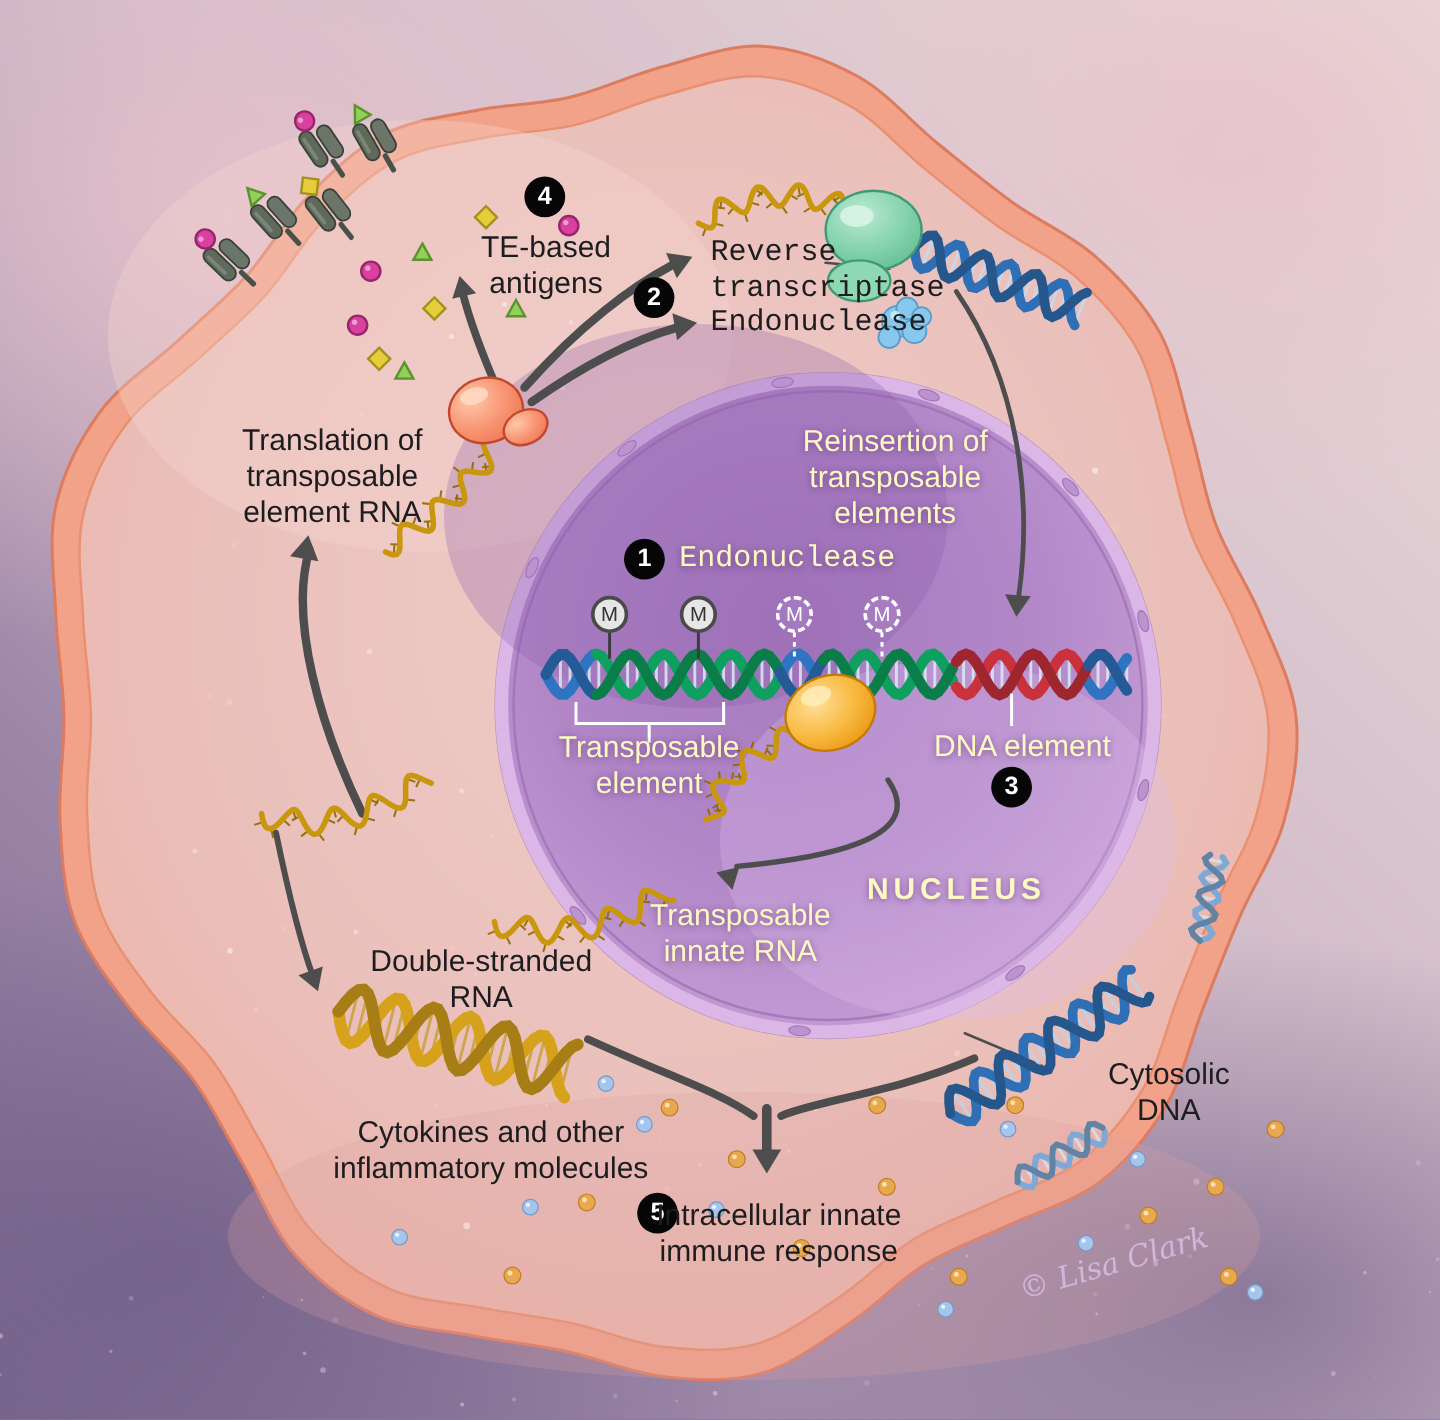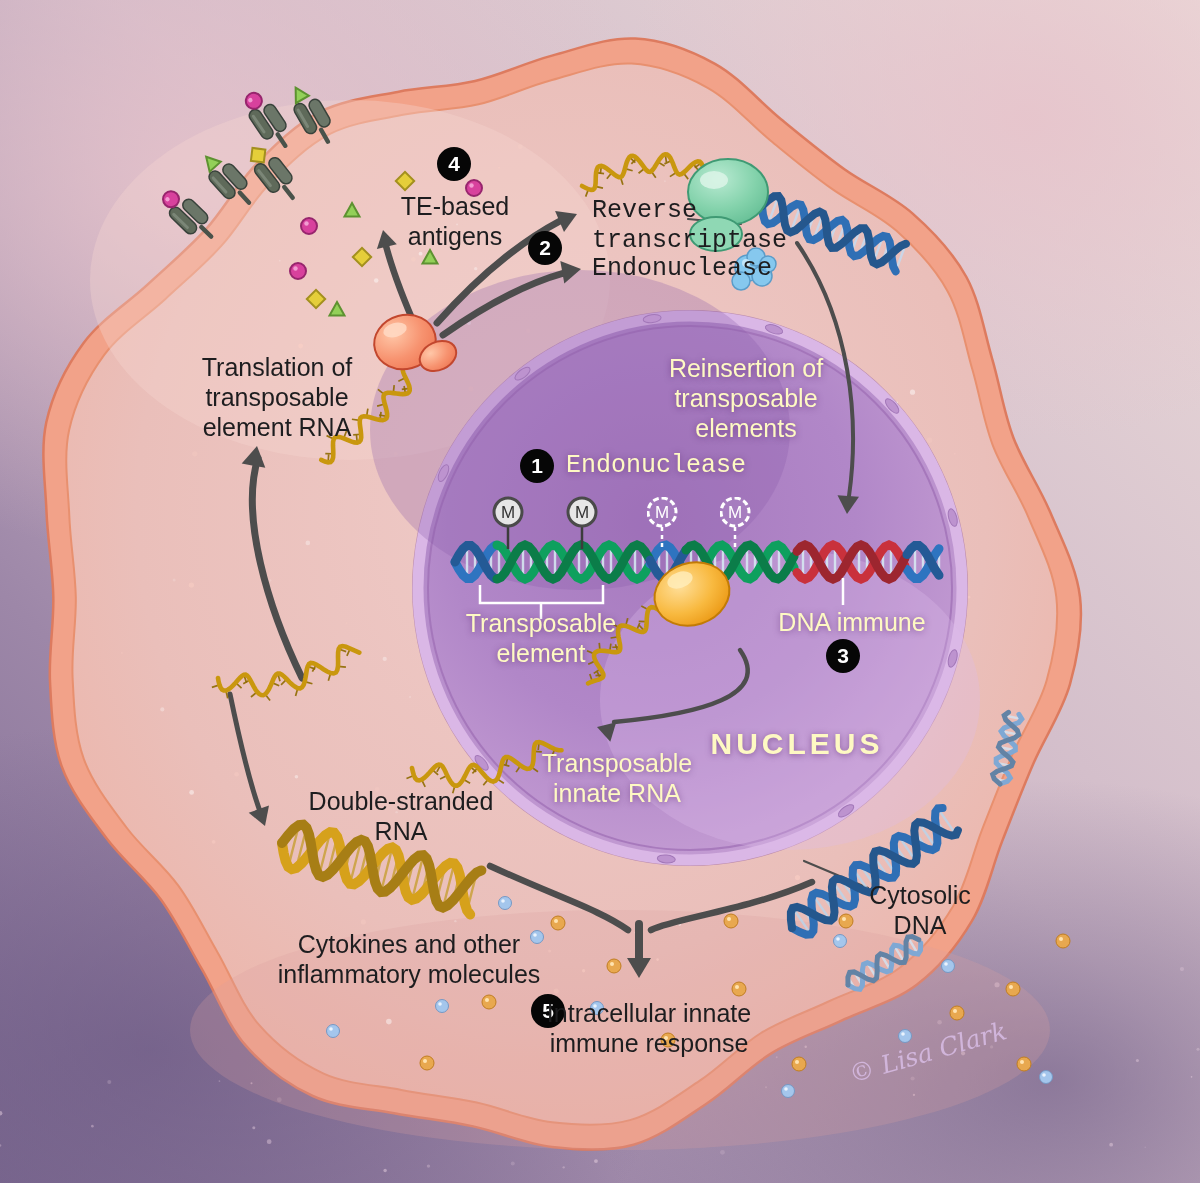--- a/index.html
+++ b/index.html
@@ -4,21 +4,21 @@
 <style>
   html,body{margin:0;padding:0;background:#8f7a9c;}
   #stage{position:relative;width:1200px;height:1183px;overflow:hidden;
          font-family:"Liberation Sans",sans-serif;}
   #scene{position:absolute;inset:0;}
   .lbl{position:absolute;font-size:25px;line-height:1.2;color:#1d1d1f;
        text-align:center;transform:translateX(-50%);}
   .lbl.left{transform:none;text-align:left;font-family:Liberation Mono, monospace;}
   .lbl.white{color:#fef9c3;text-shadow:0 1px 6px rgba(80,30,100,.55);}
   .lbl.nowrap{white-space:nowrap;}
-  .nucleus-ttl{font-weight:bold;letter-spacing:4px;font-size:30px;}
+  .nucleus-ttl{font-weight:bold;letter-spacing:4px;font-size:25px;}
   .badge{position:absolute;width:34px;height:34px;border-radius:50%;
          background:#060606;color:#fff;font-size:21px;font-weight:bold;
          line-height:34px;text-align:center;transform:translate(-50%,-50%);}
   .mchip{position:absolute;width:31px;height:31px;border-radius:50%;
          box-sizing:border-box;font-size:17px;text-align:center;
          transform:translate(-50%,-50%);line-height:25px;}
   .m-solid{background:#e6e6e6;border:3px solid #4a4a4a;color:#333;}
   .m-dashed{background:rgba(255,255,255,.06);border:3px dashed #fff;color:#fff;}
   .credit{position:absolute;font-family:"DejaVu Serif",serif;font-style:italic;
           font-size:25px;color:#d6bae2;transform:translateX(-50%) rotate(-16deg);
@@ -668,21 +668,21 @@
   <div class="mchip m-dashed" style="left:662px;top:512px">M</div>
   <div class="mchip m-dashed" style="left:735px;top:512px">M</div>
 
   <div class="lbl" style="left:455px;top:191px;width:125px">TE-based antigens</div>
   <div class="lbl left" style="left:592px;top:196px;width:172px">Reverse transcriptase</div>
   <div class="lbl left nowrap" style="left:592px;top:254px">Endonuclease</div>
   <div class="lbl" style="left:277px;top:352px;width:205px">Translation of transposable element RNA</div>
   <div class="lbl white" style="left:746px;top:353px;width:190px">Reinsertion of transposable elements</div>
   <div class="lbl white left nowrap" style="left:566px;top:451px">Endonuclease</div>
   <div class="lbl white" style="left:541px;top:608px;width:168px">Transposable element</div>
-  <div class="lbl white nowrap" style="left:852px;top:607px">DNA immune</div>
+  <div class="lbl white nowrap" style="left:852px;top:607px">DNA element</div>
   <div class="lbl white nowrap nucleus-ttl" style="left:797px;top:726px">NUCLEUS</div>
   <div class="lbl white" style="left:617px;top:748px;width:196px">Transposable innate RNA</div>
   <div class="lbl" style="left:401px;top:786px;width:228px">Double-stranded RNA</div>
-  <div class="lbl" style="left:920px;top:880px;width:132px">Cytosolic DNA</div>
+  <div class="lbl" style="left:974px;top:880px;width:132px">Cytosolic DNA</div>
   <div class="lbl" style="left:409px;top:929px;width:305px">Cytokines and other inflammatory molecules</div>
   <div class="lbl" style="left:649px;top:998px;width:205px">Intracellular innate immune response</div>
   <div class="credit" style="left:928px;top:1038px">© Lisa Clark</div>
 </div>
 
 </body></html>

